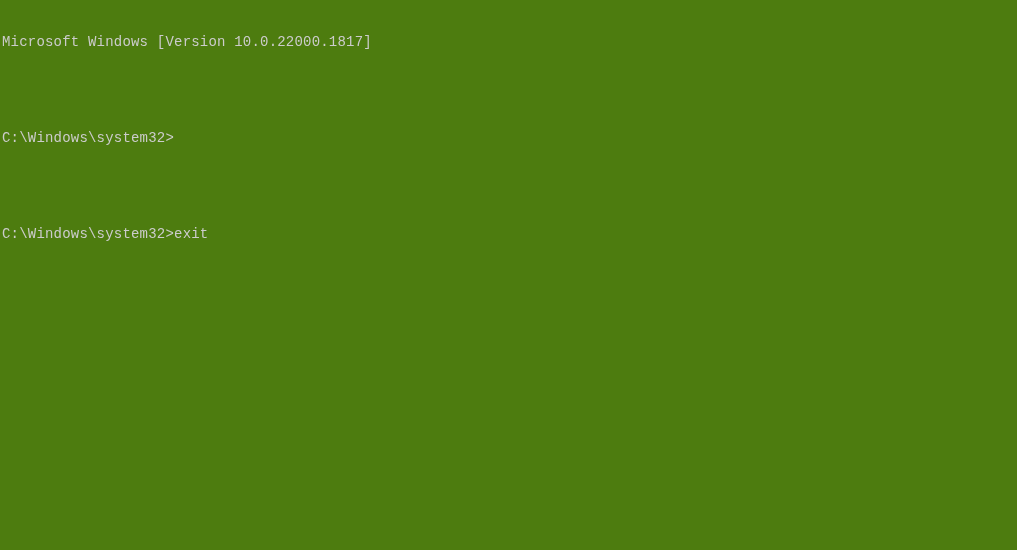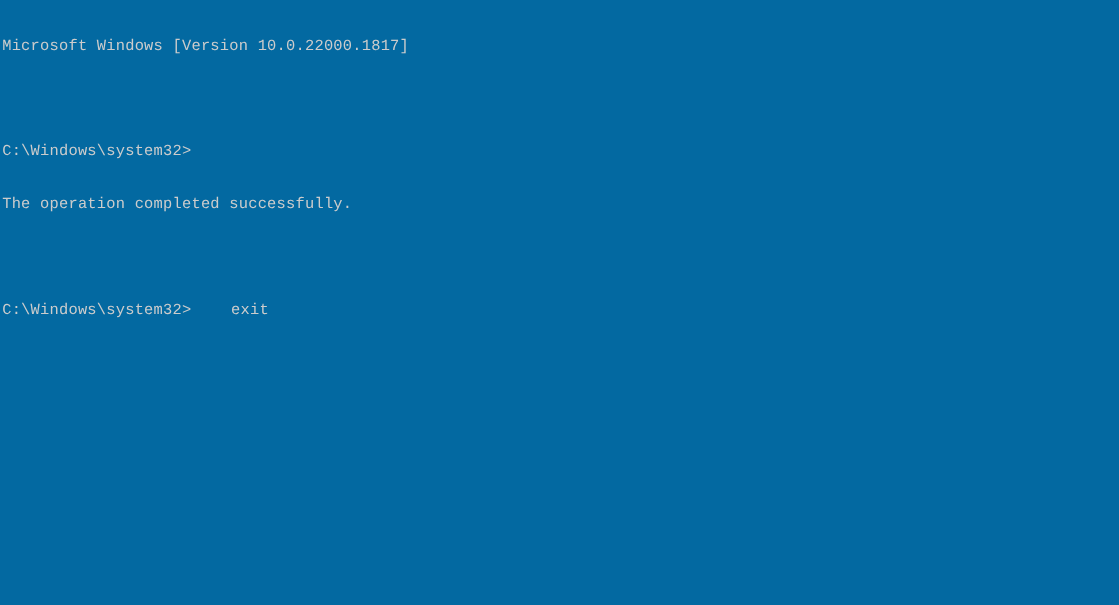--- a/index.html
+++ b/index.html
@@ -9,43 +9,41 @@
     }
     html, body {
       width: 1017px;
       height: 550px;
       background: #0c0c0c;
       overflow: hidden;
     }
     .terminal {
       width: 100%;
       height: 100%;
-      background: #0369a1;
+      background: #4d7c0f;
       color: #cccccc;
       font-family: Consolas, "Courier New", monospace;
       font-size: 14px;
       line-height: 16px;
       padding: 2px 0 0 2px;
       white-space: pre;
       letter-spacing: 0.2px;
     }
     .line {
       display: block;
     }
     .blank {
       height: 16px;
     }
     .prompt-line {
       display: flex;
-      gap: 36px;
     }
   </style>
 </head>
 <body>
 
 <div class="terminal">
   <span class="line">Microsoft Windows [Version 10.0.22000.1817]</span>
   <div class="blank"></div>
   <div class="prompt-line"><span>C:\Windows\system32&gt;</span></div>
-  <span class="line">The operation completed successfully.</span>
   <div class="blank"></div>
   <div class="prompt-line"><span>C:\Windows\system32&gt;</span><span>exit</span></div>
 </div>
 
 </body></html>

